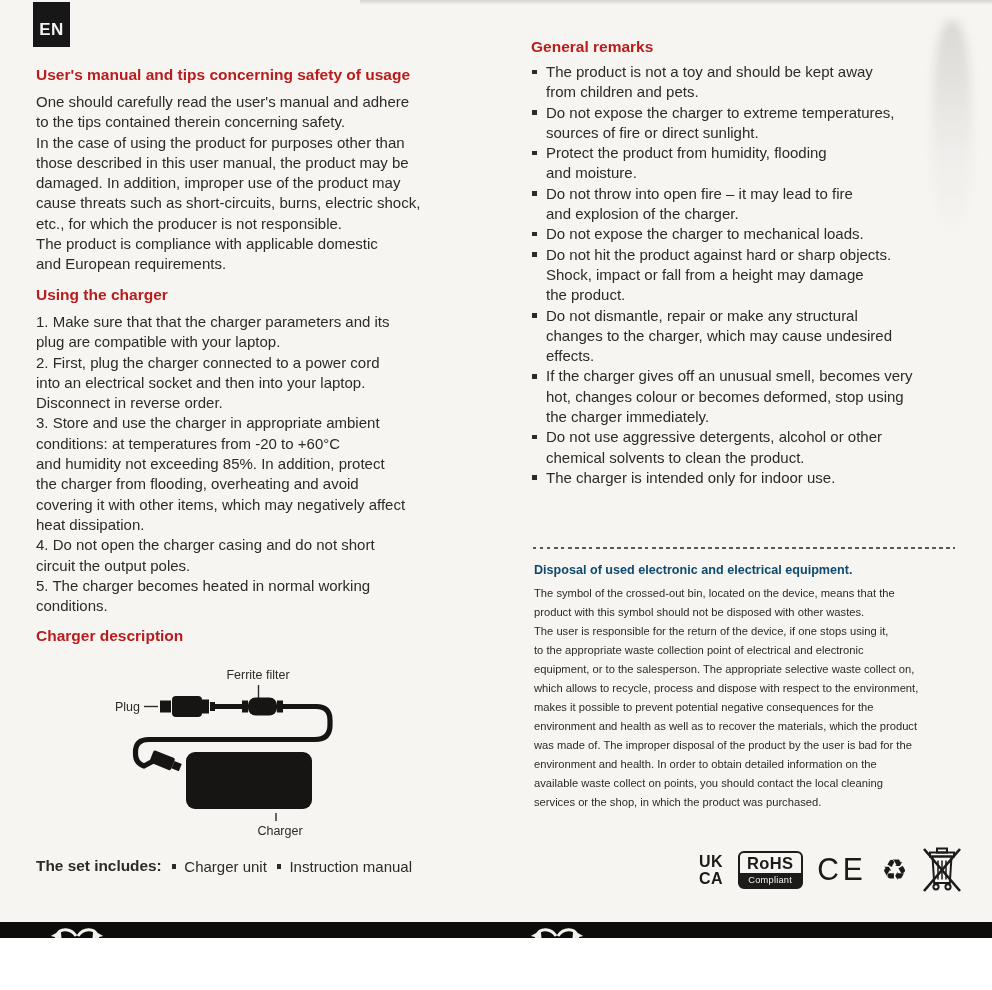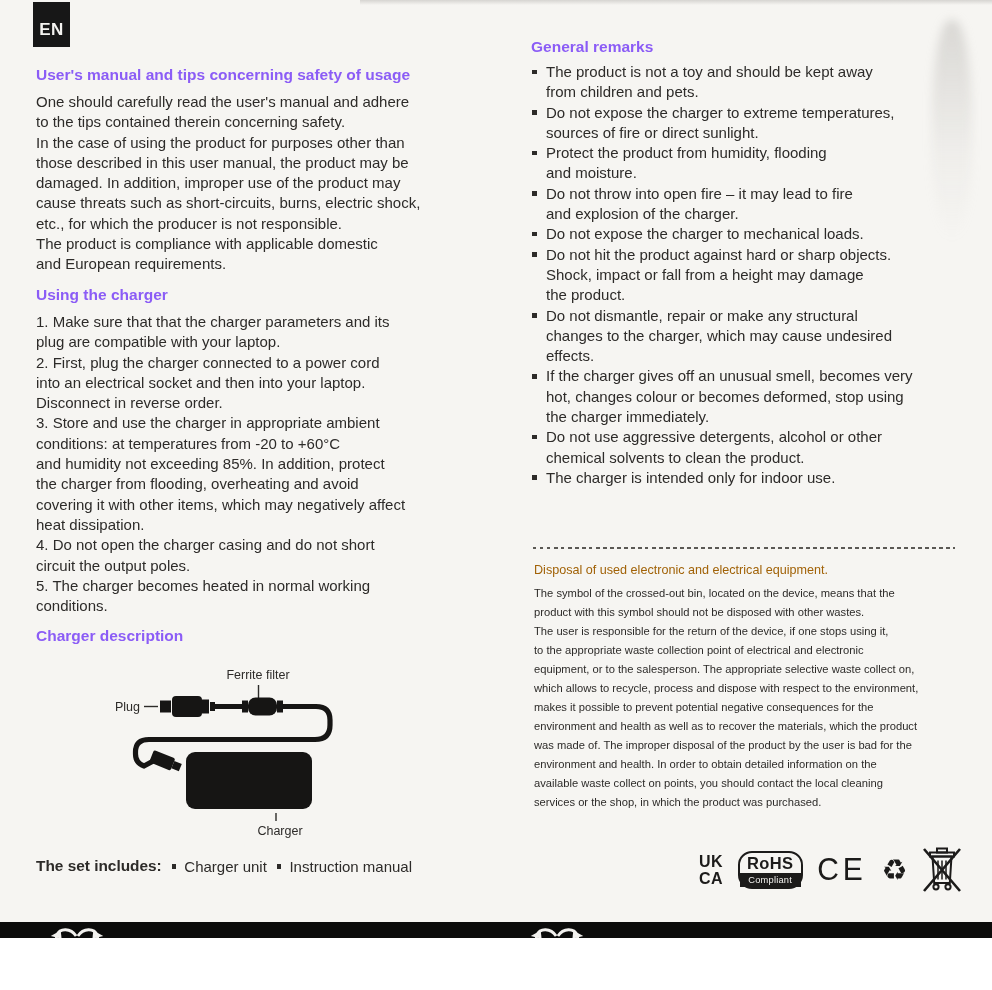--- a/index.html
+++ b/index.html
@@ -15,41 +15,41 @@
   .artifact-corner { position:absolute; top:20px; right:20px; width:40px; height:220px;
     background:linear-gradient(180deg, rgba(165,162,158,0.35), rgba(200,198,194,0.15) 60%, rgba(200,198,194,0));
     filter:blur(5px); border-radius:45%; }
 
   .badge-en {
     position:absolute; left:33px; top:2px; width:37px; height:45px;
     background:#171717; color:#f4f3f0; font-weight:bold; font-size:17px;
     display:flex; align-items:flex-end; justify-content:center; padding-bottom:7px; box-sizing:border-box;
     letter-spacing:0.5px;
   }
-  .h1 { position:absolute; font-size:15.5px; font-weight:bold; color:#8b5cf6; }
+  .h1 { position:absolute; font-size:15.5px; font-weight:bold; color:#b91c1c; }
   .body-text { position:absolute; font-size:15px; line-height:20.3px; white-space:pre-line; }
-  .small-h { position:absolute; font-size:12.6px; font-weight:normal; color:#a16207; }
+  .small-h { position:absolute; font-size:12.6px; font-weight:bold; color:#0c4a6e; }
   .small-text { position:absolute; font-size:11.2px; line-height:19px; white-space:pre-line; }
 
   .remarks { position:absolute; left:531px; top:62px; width:430px; }
   .bullet { position:relative; padding-left:15px; font-size:15px; line-height:20.3px; white-space:pre-line; }
   .bullet::before { content:""; position:absolute; left:1px; top:7.5px; width:4.6px; height:4.6px; background:#2d2b29; }
 
   .dashed-divider { position:absolute; left:533px; top:547px; width:422px; height:2px;
     background:repeating-linear-gradient(90deg, #5b5955 0 3.5px, transparent 3.5px 7px);
   }
 
   .set-includes { position:absolute; left:36px; top:857px; font-size:15px; display:flex; align-items:center; }
   .set-includes .lbl { font-weight:bold; font-size:15.4px; }
   .sq { display:inline-block; width:4.6px; height:4.6px; background:#2d2b29; margin:1px 8px 0 10px; }
 
   .marks-row { position:absolute; left:699px; top:843px; width:263px; height:54px;
     display:flex; align-items:center; justify-content:space-between; color:#1c1b1a; }
   .ukca { font-weight:bold; font-size:16px; line-height:17.5px; letter-spacing:0.5px; text-align:center; }
-  .rohs { width:61px; border:2.5px solid #1c1b1a; border-radius:14px; text-align:center; background:#f6f5f2; }
+  .rohs { width:61px; border:2.5px solid #1c1b1a; border-radius:6px; text-align:center; background:#f6f5f2; }
   .rohs-t { font-size:16.5px; font-weight:bold; letter-spacing:0.3px; padding:1px 0 0; }
   .rohs-b { background:#1c1b1a; color:#f3f2ef; font-size:9.3px; padding:1.5px 0 2.5px; letter-spacing:0.2px; }
   .ce { font-size:30px; letter-spacing:4px; font-weight:normal; transform:scaleY(1.04); }
   .recycle { font-size:29px; line-height:29px; }
 
   .footer-bar { position:absolute; left:0; top:922px; width:992px; height:58px; background:#0c0c0b; }
   .goat { position:absolute; top:2px; }
   .goat-1 { left:48px; }
   .goat-2 { left:528px; }
 

